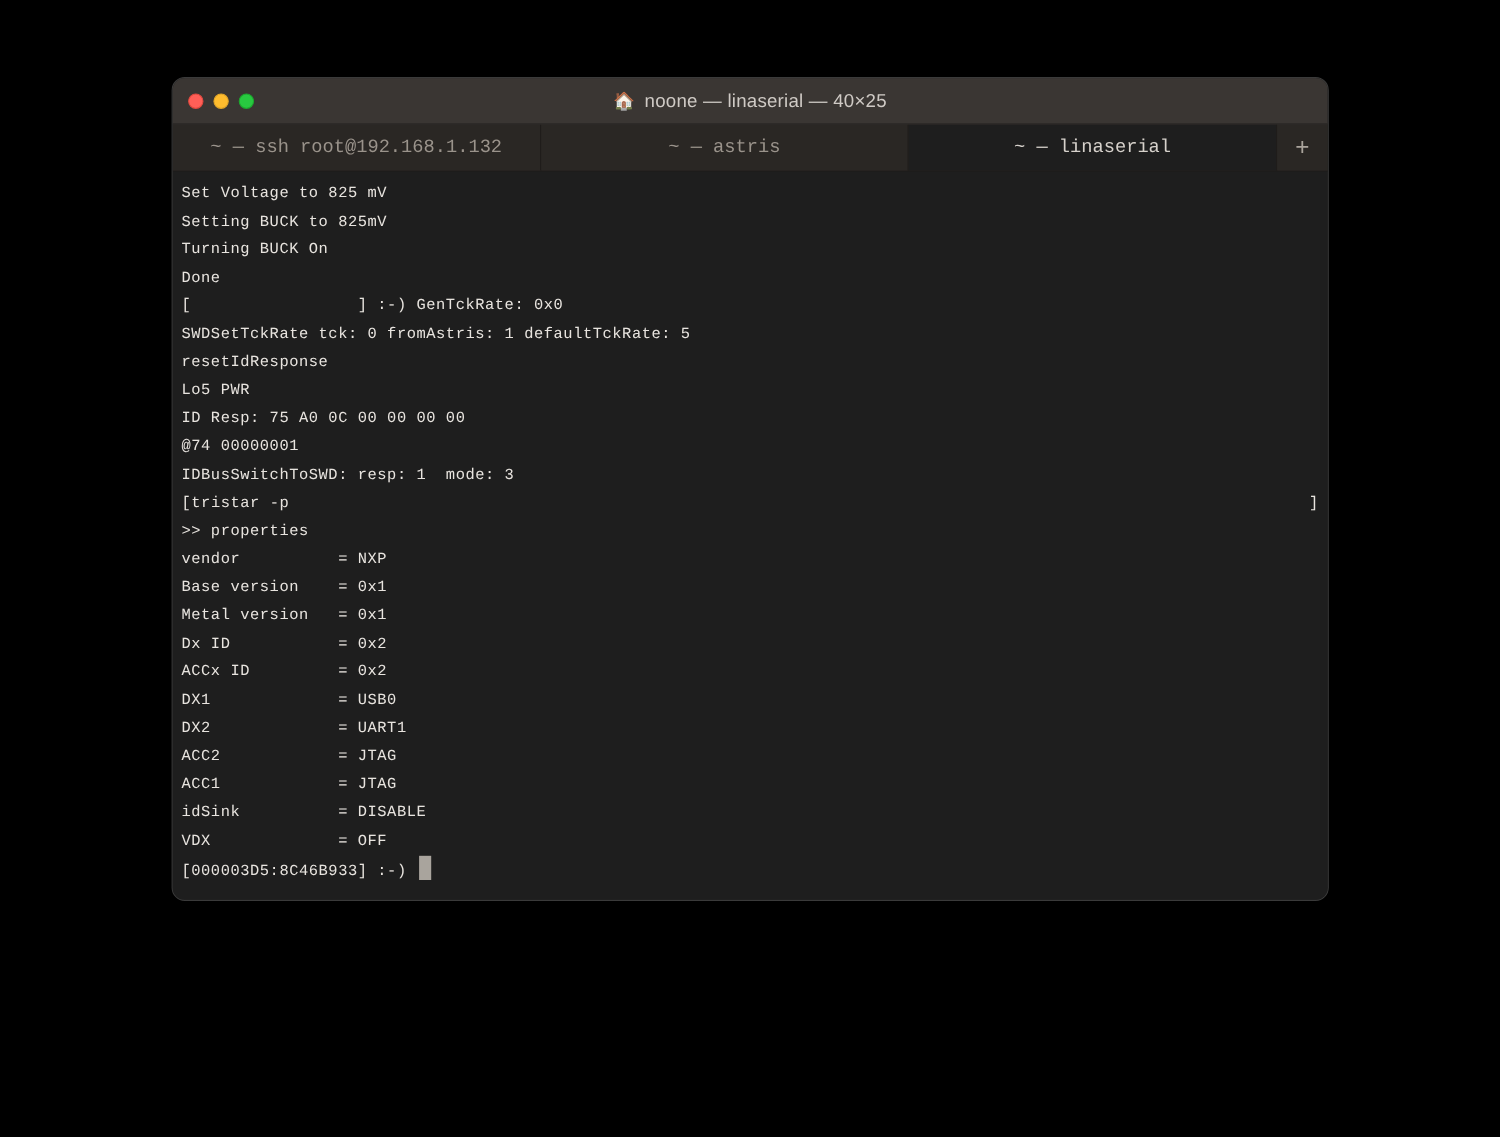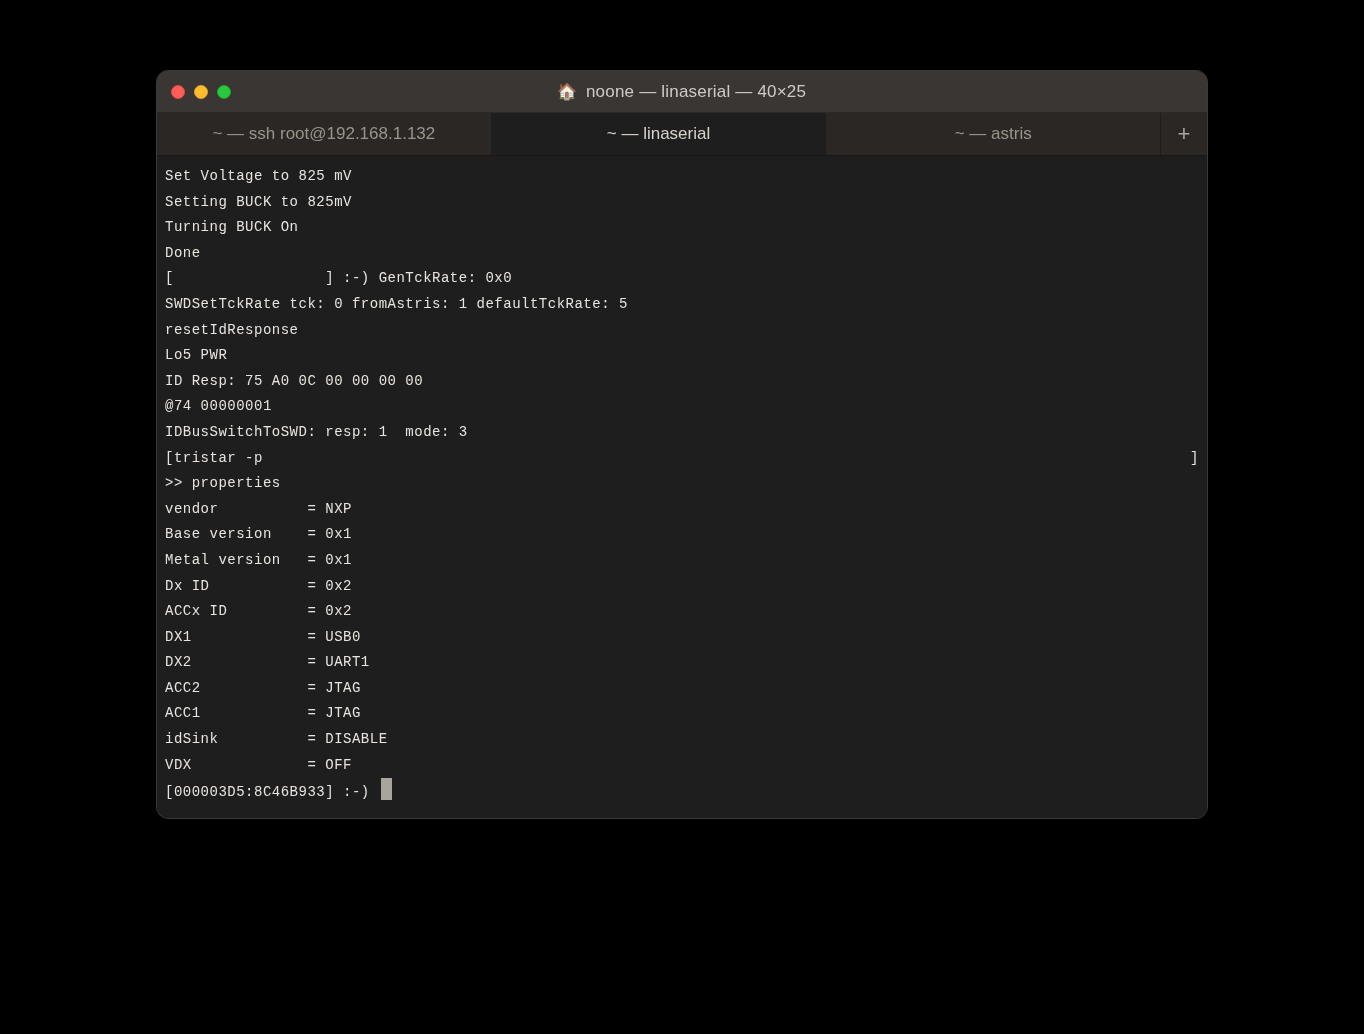--- a/index.html
+++ b/index.html
@@ -59,21 +59,21 @@
       height: 43px;
       align-items: stretch;
       border-bottom: 1px solid #1a1816;
     }
     .tab {
       flex: 1;
       display: flex;
       align-items: center;
       justify-content: center;
       color: #9a938b;
-      font-family: Liberation Sans, sans-serif;
+      font-family: Liberation Mono, monospace;
       font-size: 17px;
       border-right: 1px solid #1f1c1a;
       background: #2a2724;
       cursor: default;
     }
     .tab.active {
       background: #1e1e1e;
       color: #d6d1cb;
     }
     .tab-add {
@@ -129,20 +129,20 @@
       <div class="light green"></div>
     </div>
     <div class="title-center">
       <span class="home-icon">🏠</span>
       <span>noone — linaserial — 40×25</span>
     </div>
   </div>
 
   <div class="tabbar">
     <div class="tab">~ — ssh root@192.168.1.132</div>
+    <div class="tab">~ — astris</div>
     <div class="tab active">~ — linaserial</div>
-    <div class="tab">~ — astris</div>
     <div class="tab-add">+</div>
   </div>
 
   <div class="terminal-body"><span class="line">Set Voltage to 825 mV</span><span class="line">Setting BUCK to 825mV</span><span class="line">Turning BUCK On</span><span class="line">Done</span><span class="line">[                 ] :-) GenTckRate: 0x0</span><span class="line">SWDSetTckRate tck: 0 fromAstris: 1 defaultTckRate: 5</span><span class="line">resetIdResponse</span><span class="line">Lo5 PWR</span><span class="line">ID Resp: 75 A0 0C 00 00 00 00</span><span class="line">@74 00000001</span><span class="line">IDBusSwitchToSWD: resp: 1  mode: 3</span><span class="stretch-line"><span class="stretch-left">[</span><span class="stretch-mid">tristar -p</span><span class="stretch-right">]</span></span><span class="line">&gt;&gt; properties</span><span class="line" id="prop-0">vendor          = NXP</span><span class="line" id="prop-1">Base version    = 0x1</span><span class="line" id="prop-2">Metal version   = 0x1</span><span class="line" id="prop-3">Dx ID           = 0x2</span><span class="line" id="prop-4">ACCx ID         = 0x2</span><span class="line" id="prop-5">DX1             = USB0</span><span class="line" id="prop-6">DX2             = UART1</span><span class="line" id="prop-7">ACC2            = JTAG</span><span class="line" id="prop-8">ACC1            = JTAG</span><span class="line" id="prop-9">idSink          = DISABLE</span><span class="line" id="prop-10">VDX             = OFF</span><span class="line"><span>[000003D5:8C46B933] :-) </span><span class="cursor"></span></span></div>
 
 </div>
 
 </body></html>

